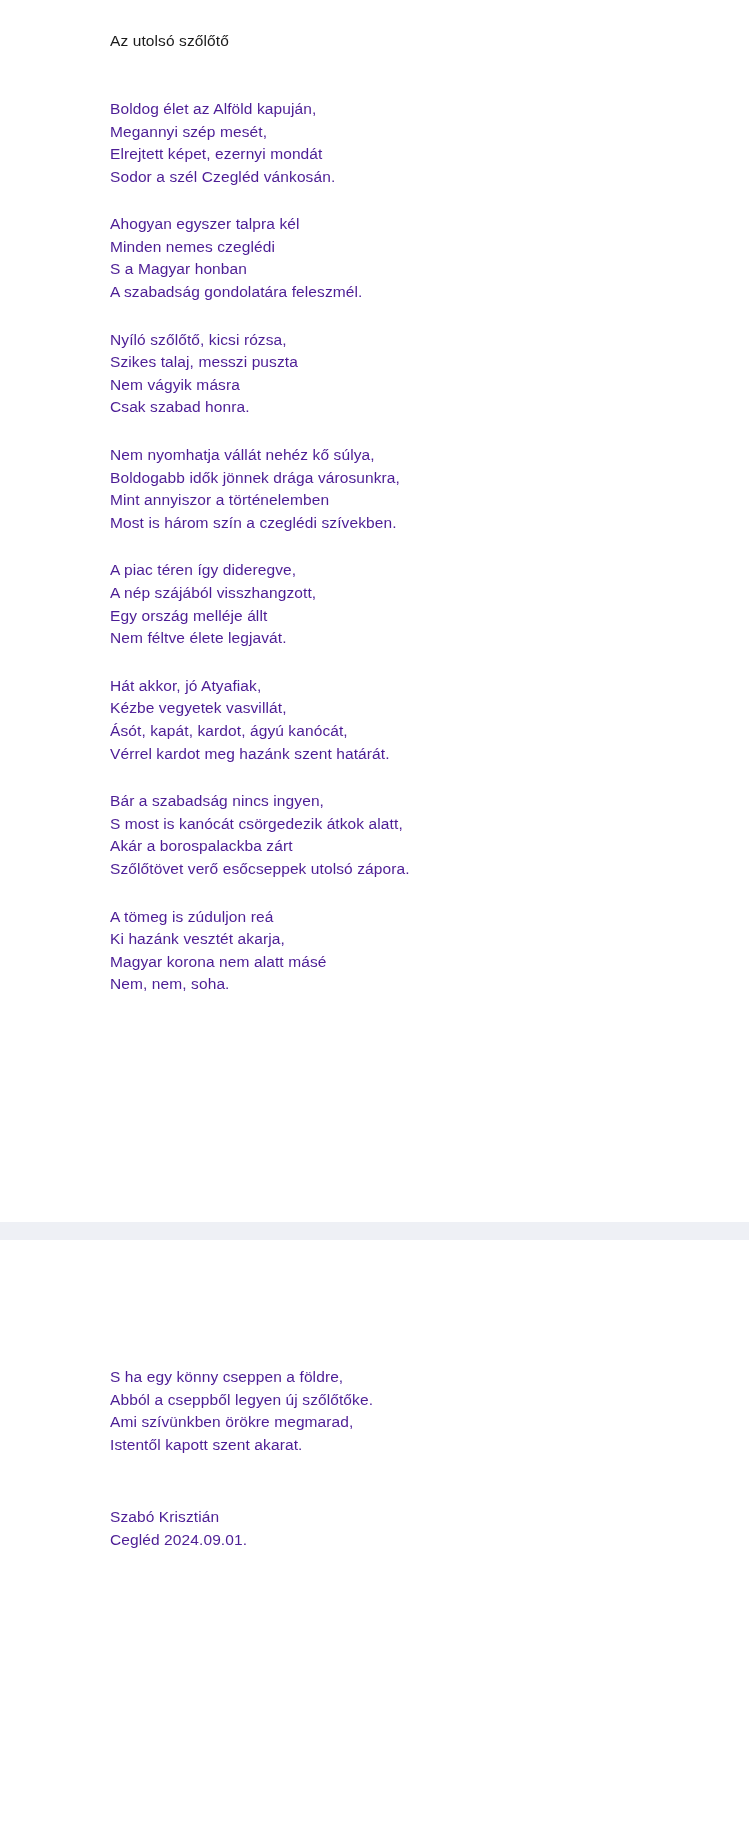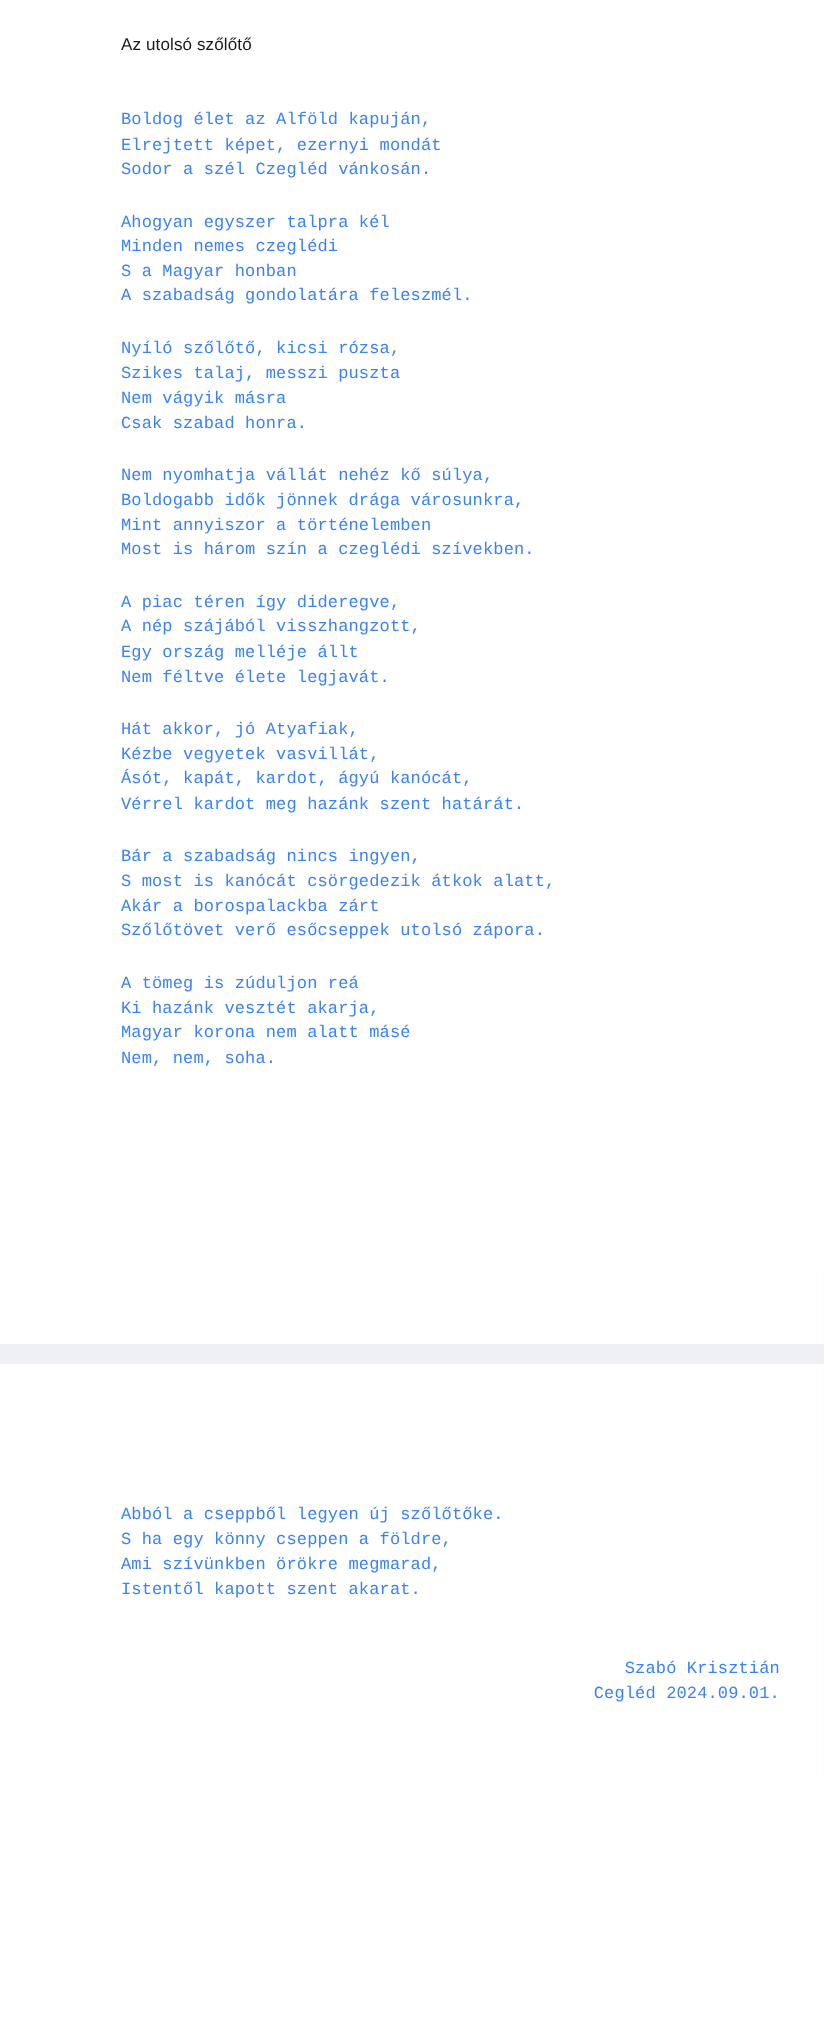--- a/index.html
+++ b/index.html
@@ -46,51 +46,50 @@
     letter-spacing: 0.1px;
   }
   .stanzas {
     margin-top: 46px;
   }
   .stanza {
     margin-bottom: 25px;
   }
   .line {
     font-size: 15.5px;
-    color: #3b82f6;
+    color: #4c1d95;
     line-height: 22.6px;
     letter-spacing: 0.1px;
     white-space: pre-wrap;
-    font-family: Liberation Mono, monospace;
   }
   .page-2 .stanzas {
     margin-top: 0;
     padding-top: 126px;
   }
   .signature {
     margin-top: 50px;
-    text-align: right;
   }
   .signature .line {
     font-size: 15.5px;
   }
 </style>
 </head>
 <body>
 
 <div class="page-wrap">
 
   <div class="page page-1">
     <div class="content">
       <div class="poem-title">Az utolsó szőlőtő</div>
 
       <div class="stanzas">
 
         <div class="stanza">
           <div class="line">Boldog élet az Alföld kapuján,</div>
+          <div class="line">Megannyi szép mesét,</div>
           <div class="line">Elrejtett képet, ezernyi mondát</div>
           <div class="line">Sodor a szél Czegléd vánkosán.</div>
         </div>
 
         <div class="stanza">
           <div class="line">Ahogyan egyszer talpra kél</div>
           <div class="line">Minden nemes czeglédi</div>
           <div class="line">S a Magyar honban</div>
           <div class="line">A szabadság gondolatára feleszmél.</div>
         </div>
@@ -142,22 +141,22 @@
     </div>
   </div>
 
   <div class="gap"></div>
 
   <div class="page page-2">
     <div class="content">
       <div class="stanzas">
 
         <div class="stanza">
+          <div class="line">S ha egy könny cseppen a földre,</div>
           <div class="line">Abból a cseppből legyen új szőlőtőke.</div>
-          <div class="line">S ha egy könny cseppen a földre,</div>
           <div class="line">Ami szívünkben örökre megmarad,</div>
           <div class="line">Istentől kapott szent akarat.</div>
         </div>
 
         <div class="signature">
           <div class="line">Szabó Krisztián</div>
           <div class="line">Cegléd 2024.09.01.</div>
         </div>
 
       </div>

